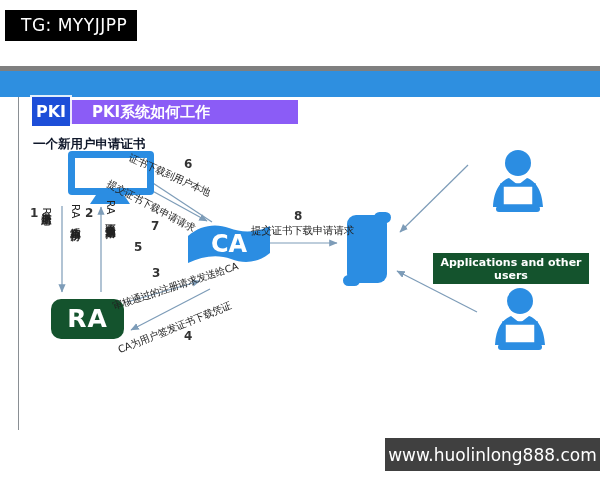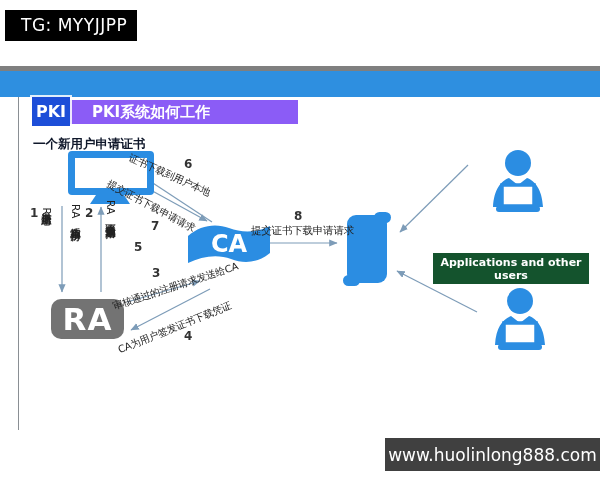--- a/index.html
+++ b/index.html
@@ -10,22 +10,22 @@
             font-size:17px;line-height:31px;padding-left:16px;box-sizing:border-box;letter-spacing:.5px;}
   .strip-gray{left:0;top:66px;width:600px;height:5px;background:#7f7f7f;}
   .bar-blue{left:0;top:71px;width:600px;height:26px;background:#2e8fe0;}
   .left-rule{left:18px;top:97px;width:1px;height:333px;background:#8a8f94;}
   .pki-box{left:32px;top:97px;width:38px;height:29px;background:#1d4ed8;color:#fff;
            font-size:16px;font-weight:600;text-align:center;line-height:29px;
            box-shadow:0 0 0 2px rgba(255,255,255,.85);z-index:2;}
   .title-banner{left:70px;top:100px;width:228px;height:24px;background:#8b5cf6;color:#fff;
                 font-size:15px;font-weight:700;line-height:24px;padding-left:22px;box-sizing:border-box;}
   .subtitle{left:33px;top:136px;font-size:12.5px;font-weight:600;color:#0f172a;}
-  .ra-box{left:51px;top:299px;width:73px;height:40px;background:#737373;border-radius:10px;
-          color:#fff;font-size:31px;font-weight:700;text-align:center;line-height:40px;letter-spacing:1px;}
+  .ra-box{left:51px;top:299px;width:73px;height:40px;background:#14532d;border-radius:10px;
+          color:#fff;font-size:25px;font-weight:700;text-align:center;line-height:40px;letter-spacing:1px;}
   .app-box{left:433px;top:235px;width:156px;height:31px;background:#14532d;color:#fff;
            font-size:11px;font-weight:700;display:flex;align-items:center;justify-content:center;text-align:center;margin-top:18px;}
   .footer-banner{left:385px;top:438px;width:215px;height:33px;background:#404040;color:#fff;
                  font-size:17px;display:flex;align-items:center;justify-content:center;}
   .num{font-size:12px;font-weight:600;color:#333;}
   .vtext{writing-mode:vertical-rl;text-orientation:mixed;font-size:10.5px;color:#222;
          letter-spacing:.5px;line-height:13px;}
   .dtext{font-size:10px;color:#222;white-space:nowrap;transform-origin:0 0;letter-spacing:-.2px;}
   .arrow-layer{left:0;top:0;width:600px;height:480px;pointer-events:none;}
   svg{display:block;}

